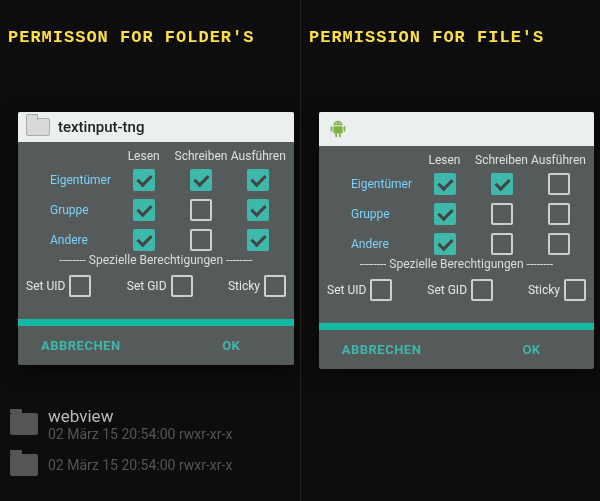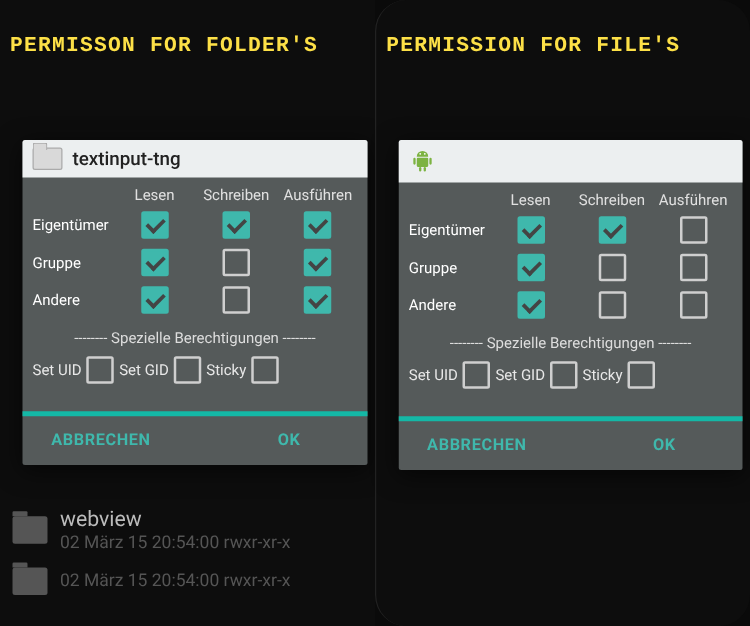--- a/index.html
+++ b/index.html
@@ -9,21 +9,21 @@
     font-family: Roboto, Arial, sans-serif;
     overflow: hidden;
     position: relative;
     display: flex;
   }
   .half {
     width: 50%; height: 100%;
     position: relative;
     background: #0d0d0d;
   }
-  .half + .half { border-left: 1px solid #222; border-radius: 25px; }
+  .half + .half { border-left: 1px solid #222; }
   .banner {
     color: #fde047;
     font-family: "Courier New", monospace;
     font-weight: bold;
     font-size: 17px;
     letter-spacing: 1px;
     padding: 28px 0 0 8px;
   }
   .bg-list {
     position: absolute;
@@ -90,23 +90,24 @@
     width: 22px; height: 22px;
     position: relative;
   }
   .ico-apk svg { width: 22px; height: 22px; }
   .grid {
     display: grid;
     grid-template-columns: 64px repeat(3, 1fr);
     gap: 4px 2px;
     align-items: center;
     font-size: 12px;
+    margin-left: 24px;
   }
   .grid .h { color: #e0e0e0; text-align: center; font-size: 12px; line-height: 1.1; }
-  .grid .lab { color: #ffffff; font-size: 12px; line-height: 1.1; }
+  .grid .lab { color: #7dd3fc; font-size: 12px; line-height: 1.1; }
   .cb {
     width: 22px; height: 22px;
     border: 2px solid #cfcfcf;
     border-radius: 2px;
     margin: 2px auto;
     position: relative;
     cursor: pointer;
   }
   .cb.on {
     background: #3fb8ac;
@@ -118,33 +119,33 @@
     left: 5px; top: 1px;
     width: 6px; height: 11px;
     border: solid #444;
     border-width: 0 3px 3px 0;
     transform: rotate(45deg);
   }
   .sp-head {
     text-align: center;
     color: #ddd;
     font-size: 12px;
-    margin: 10px 0 6px;
+    margin: 0 0 6px;
   }
   .sp-row {
     display: flex;
-    justify-content: flex-start;
+    justify-content: space-between;
     align-items: center;
     gap: 4px;
     margin-bottom: 20px;
   }
   .sp-item { display: flex; align-items: center; gap: 4px; font-size: 12px; }
   .btnrow {
     display: flex;
-    border-top: 4px solid #14b8a6;
+    border-top: 7px solid #14b8a6;
     margin: 6px -8px 0 -8px;
     gap: 25px;
   }
   .btn {
     flex: 1;
     text-align: center;
     padding: 12px 0;
     color: #3fb8ac;
     font-weight: 700;
     font-size: 13px;

